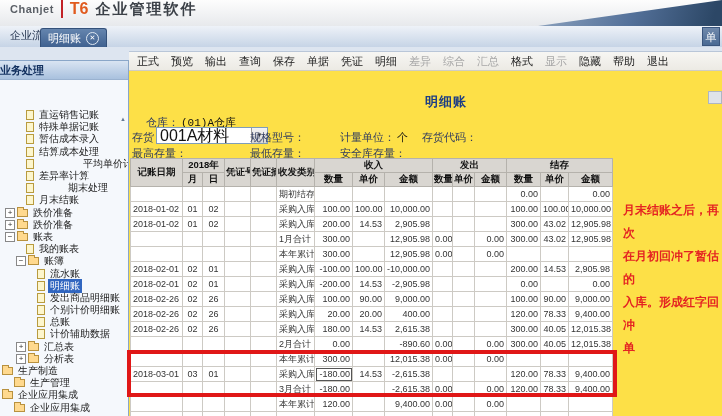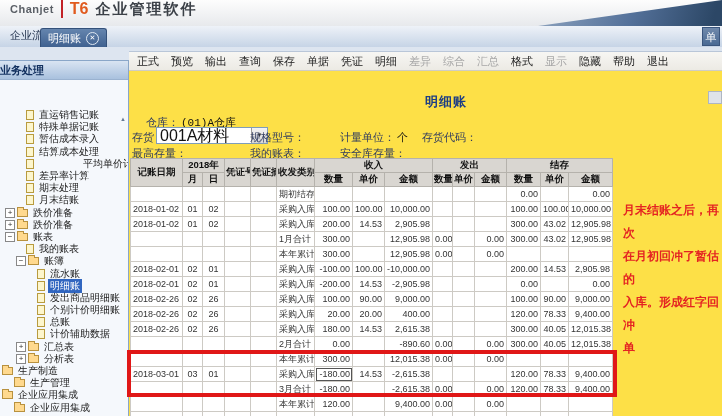--- a/index.html
+++ b/index.html
@@ -134,21 +134,21 @@
           <span class="lb">结算成本处理</span>
         </div>
         <div class="ti" style="padding-left: 26px; gap: 44px;">
           <span class="ic pg"></span>
           <span class="lb">平均单价计算</span>
         </div>
         <div class="ti" style="padding-left: 26px;">
           <span class="ic pg"></span>
           <span class="lb">差异率计算</span>
         </div>
-        <div class="ti" style="padding-left: 26px;">
+        <div class="ti" style="padding-left: 26px; gap: 29px;">
           <span class="ic pg"></span>
           <span class="lb">期末处理</span>
         </div>
         <div class="ti" style="padding-left: 26px;">
           <span class="ic pg"></span>
           <span class="lb">月末结账</span>
         </div>
         <div class="ti" style="padding-left: 5px;">
           <span class="exp">+</span>
           <span class="ic fl"></span>
@@ -273,21 +273,21 @@
         <span class="val">个</span>
       </div>
       <div class="frow f-code">
         <span>存货代码：</span>
         <span class="val"></span>
       </div>
       <div class="frow f-max">
         <span>最高存量：</span>
       </div>
       <div class="frow f-min">
-        <span>我的账表：</span>
+        <span>最低存量：</span>
       </div>
       <div class="frow f-safe">
         <span>安全库存量：</span>
       </div>
 
       <div class="tablewrap">
         <table class="ledger">
           <colgroup>
               <col style="width: 52px;">
               <col style="width: 20px;">

